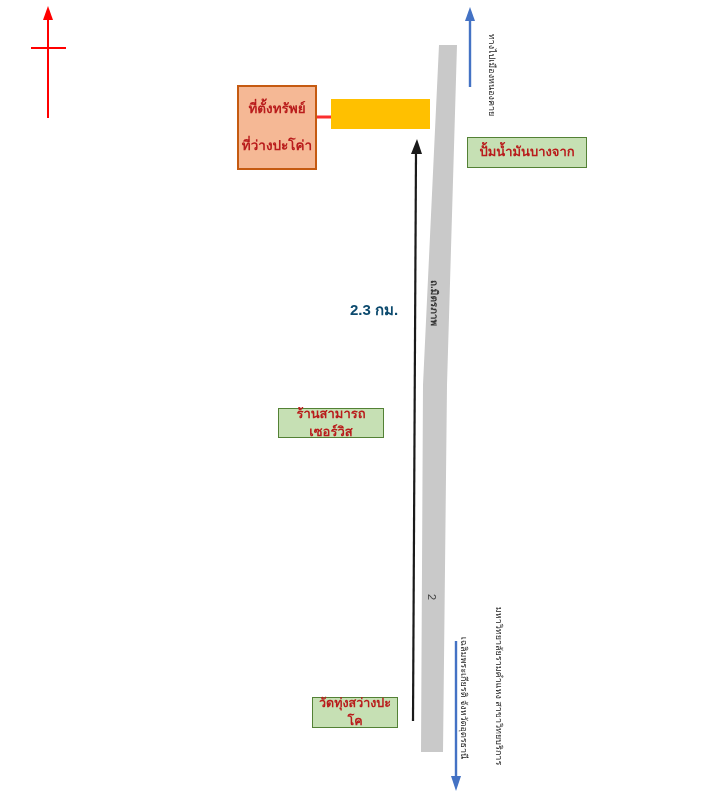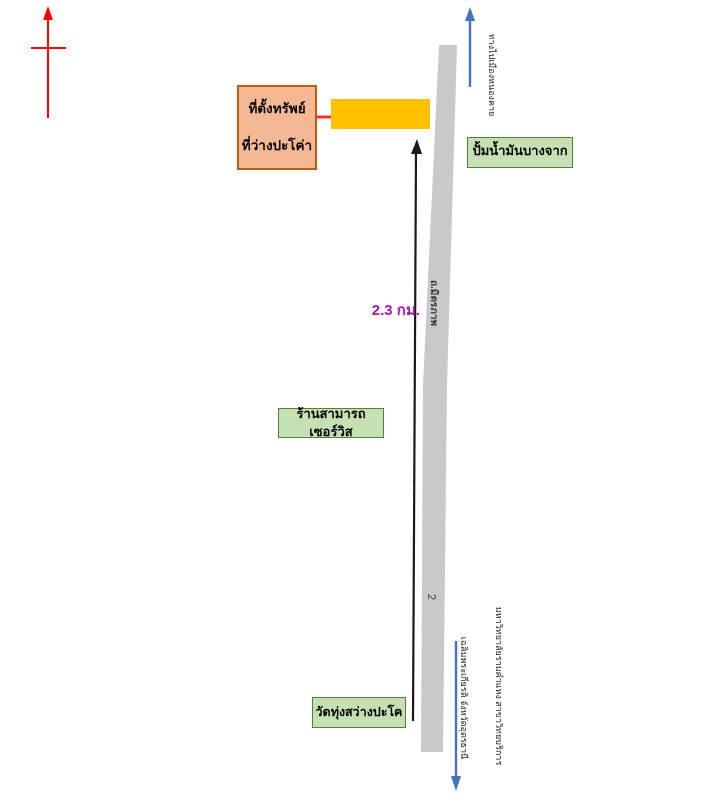--- a/index.html
+++ b/index.html
@@ -16,21 +16,21 @@
     left: 0; top: 0;
     width: 714px; height: 800px;
   }
   .box {
     position: absolute;
     display: flex;
     align-items: center;
     justify-content: center;
     text-align: center;
     font-weight: bold;
-    color: #000000;
+    color: #b91c1c;
   }
   .callout-box {
     left: 237px; top: 85px;
     width: 80px; height: 85px;
     background: #F5B895;
     border: 2px solid #C55A11;
     flex-direction: column;
     justify-content: space-around;
     font-size: 13.5px;
     line-height: 1.5;
@@ -41,31 +41,31 @@
     left: 331px; top: 99px;
     width: 99px; height: 30px;
     background: #FFC000;
   }
   .landmark {
     background: #C6E0B4;
     border: 1.5px solid #538135;
     font-size: 13px;
     line-height: 1.4;
   }
-  .landmark.gas     { left: 467px; top: 137px; width: 106px; height: 31px; font-family: Liberation Mono, monospace; }
+  .landmark.gas     { left: 467px; top: 137px; width: 120px; height: 31px; }
   .landmark.service { left: 278px; top: 408px; width: 106px; height: 30px; }
-  .landmark.temple  { left: 312px; top: 697px; width: 94px;  height: 31px; font-size: 12.5px; }
+  .landmark.temple  { left: 312px; top: 697px; width: 86px;  height: 31px; font-size: 12.5px; }
   .distance-label {
     position: absolute;
     left: 350px; top: 298px;
     width: 70px;
-    text-align: right;
+    text-align: left;
     font-weight: bold;
     font-size: 15px;
-    color: #a21caf;
+    color: #0c4a6e;
   }
   .vtext {
     position: absolute;
     white-space: nowrap;
     color: #222222;
     font-size: 9px;
     transform: translate(-50%, -50%) rotate(90deg);
   }
   .road-name   { left: 434px; top: 303px; font-size: 10px; color: #333333; font-weight: bold; }
   .route-num   { left: 432px; top: 597px; font-size: 11px; color: #444444; }

